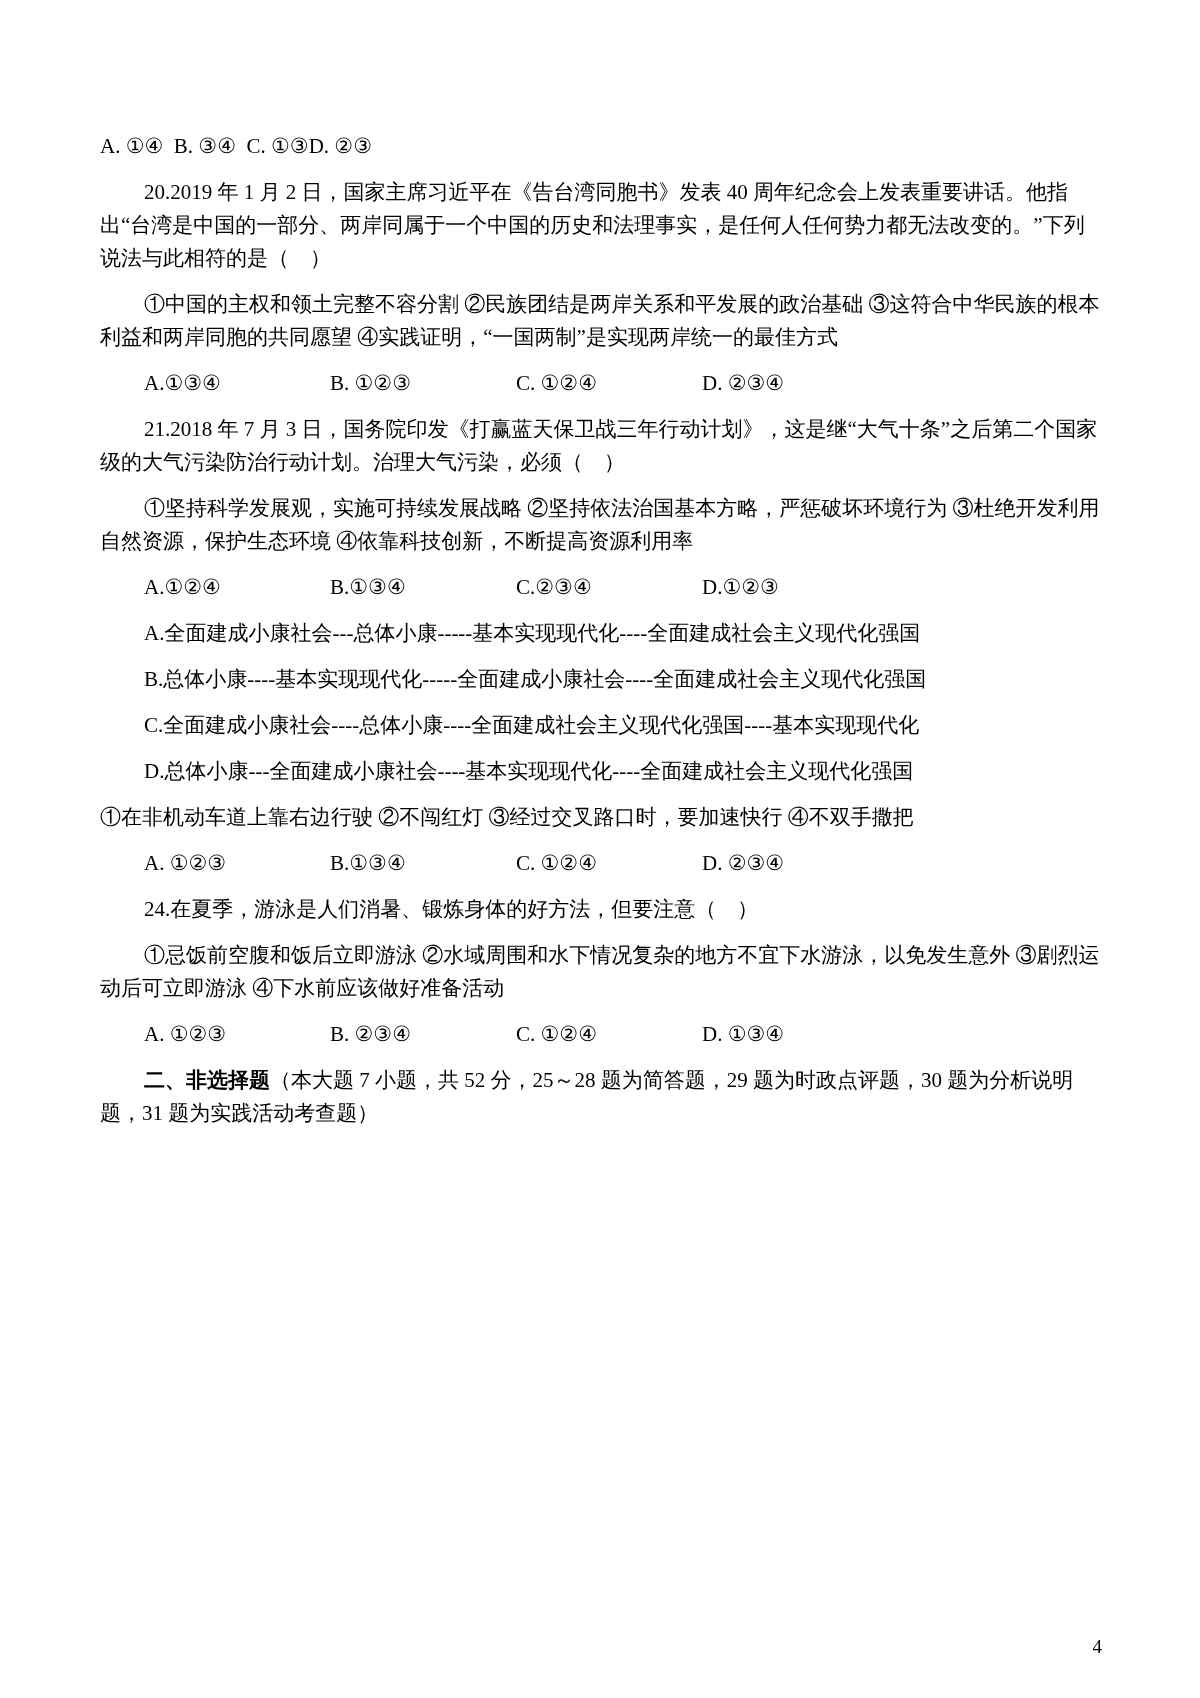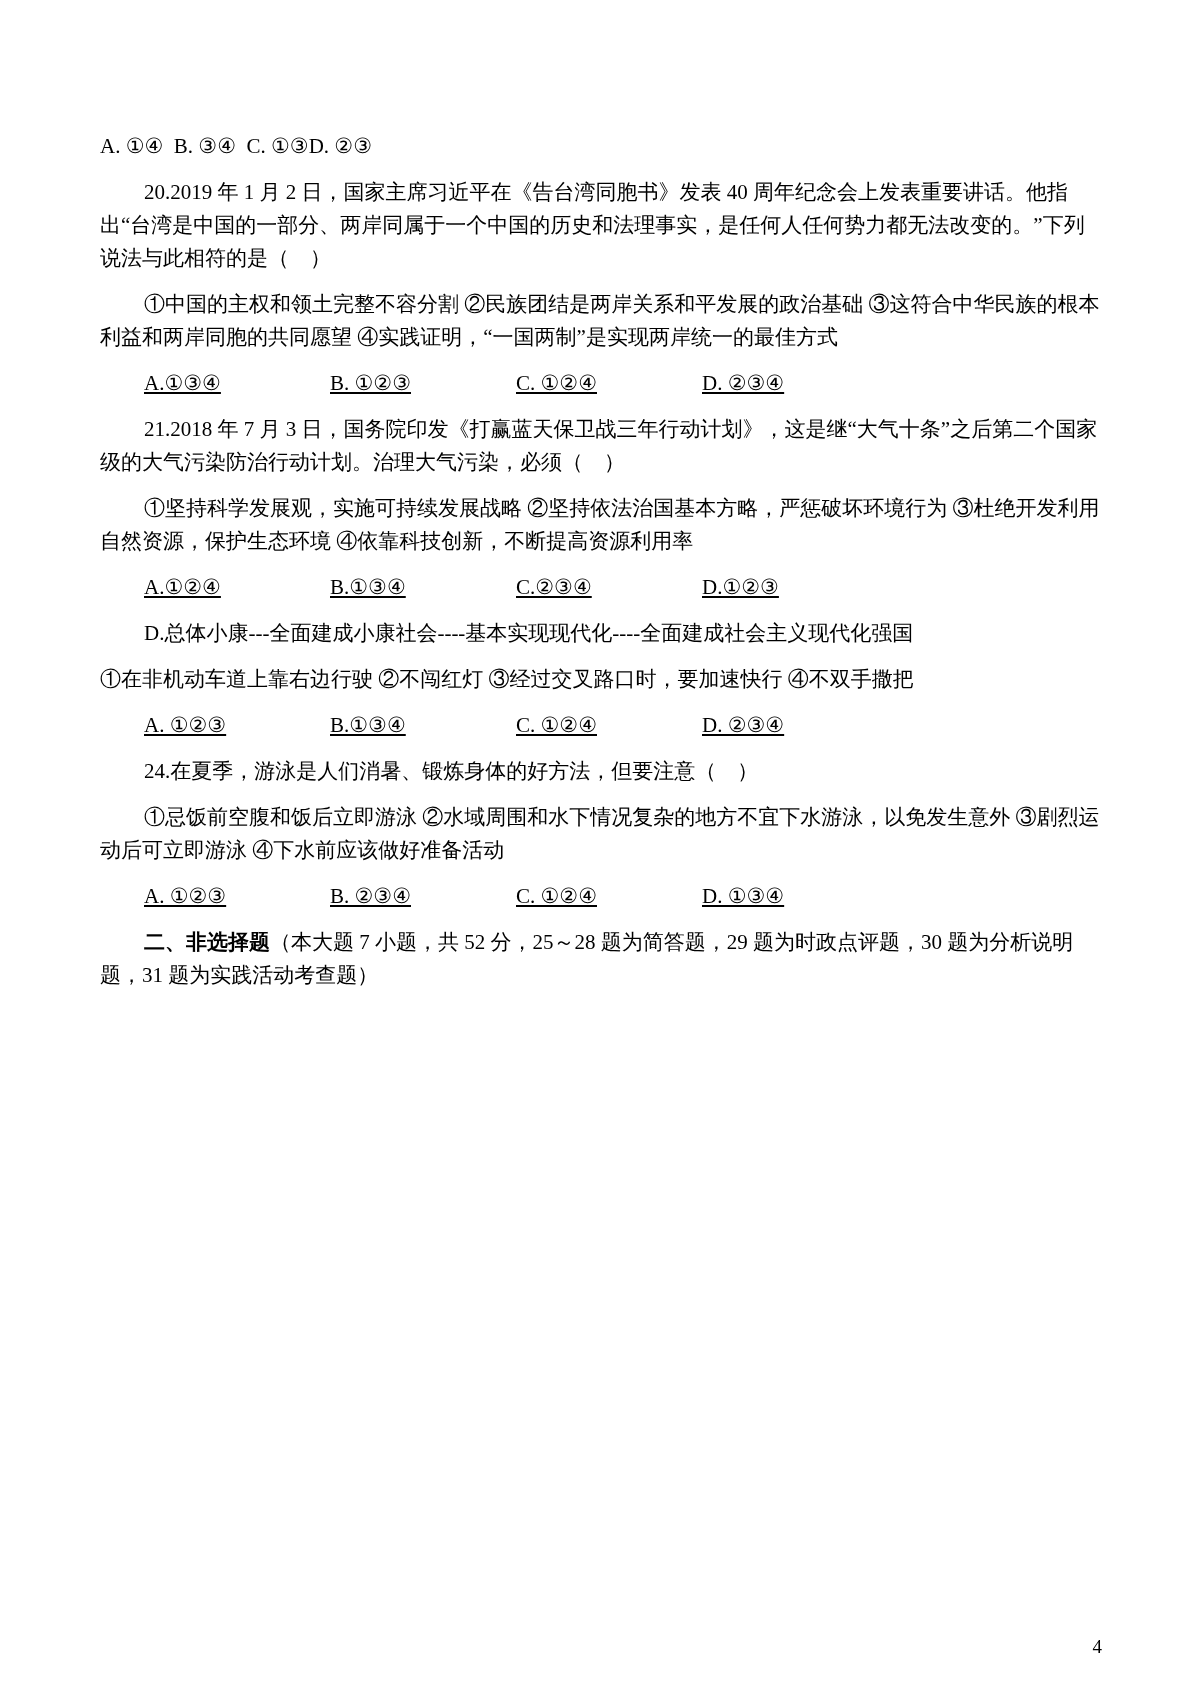--- a/index.html
+++ b/index.html
@@ -24,21 +24,20 @@
     margin: 0 0 13px 0;
     white-space: pre-wrap;
     word-break: break-all;
   }
   .indent { text-indent: 44px; }
   .choices {
     display: flex;
     padding-left: 44px;
     margin: 0 0 13px 0;
     white-space: pre-wrap;
-    text-decoration: underline;
   }
   .choice { flex: 0 0 186px; }
   .choice:last-child { flex: 0 0 auto; }
   .section-heading { margin-top: 46px; }
   .bold { font-weight: bold; }
   .page-number {
     position: absolute;
     right: 98px;
     bottom: 42px;
     font-size: 19px;
@@ -63,20 +62,23 @@
 
   <p class="para indent">21.2018 年 7 月 3 日，国务院印发《打赢蓝天保卫战三年行动计划》，这是继“大气十条”之后第二个国家级的大气污染防治行动计划。治理大气污染，必须（　）</p>
   <p class="para indent">①坚持科学发展观，实施可持续发展战略 ②坚持依法治国基本方略，严惩破坏环境行为 ③杜绝开发利用自然资源，保护生态环境 ④依靠科技创新，不断提高资源利用率</p>
   <div class="choices">
     <span class="choice">A.①②④</span>
     <span class="choice">B.①③④</span>
     <span class="choice">C.②③④</span>
     <span class="choice">D.①②③</span>
   </div>
 
+  <p class="para indent">A.全面建成小康社会---总体小康-----基本实现现代化----全面建成社会主义现代化强国</p>
+  <p class="para indent">B.总体小康----基本实现现代化-----全面建成小康社会----全面建成社会主义现代化强国</p>
+  <p class="para indent">C.全面建成小康社会----总体小康----全面建成社会主义现代化强国----基本实现现代化</p>
   <p class="para indent">D.总体小康---全面建成小康社会----基本实现现代化----全面建成社会主义现代化强国</p>
 
   <p class="para">①在非机动车道上靠右边行驶 ②不闯红灯 ③经过交叉路口时，要加速快行 ④不双手撒把</p>
   <div class="choices">
     <span class="choice">A. ①②③</span>
     <span class="choice">B.①③④</span>
     <span class="choice">C. ①②④</span>
     <span class="choice">D. ②③④</span>
   </div>
 

